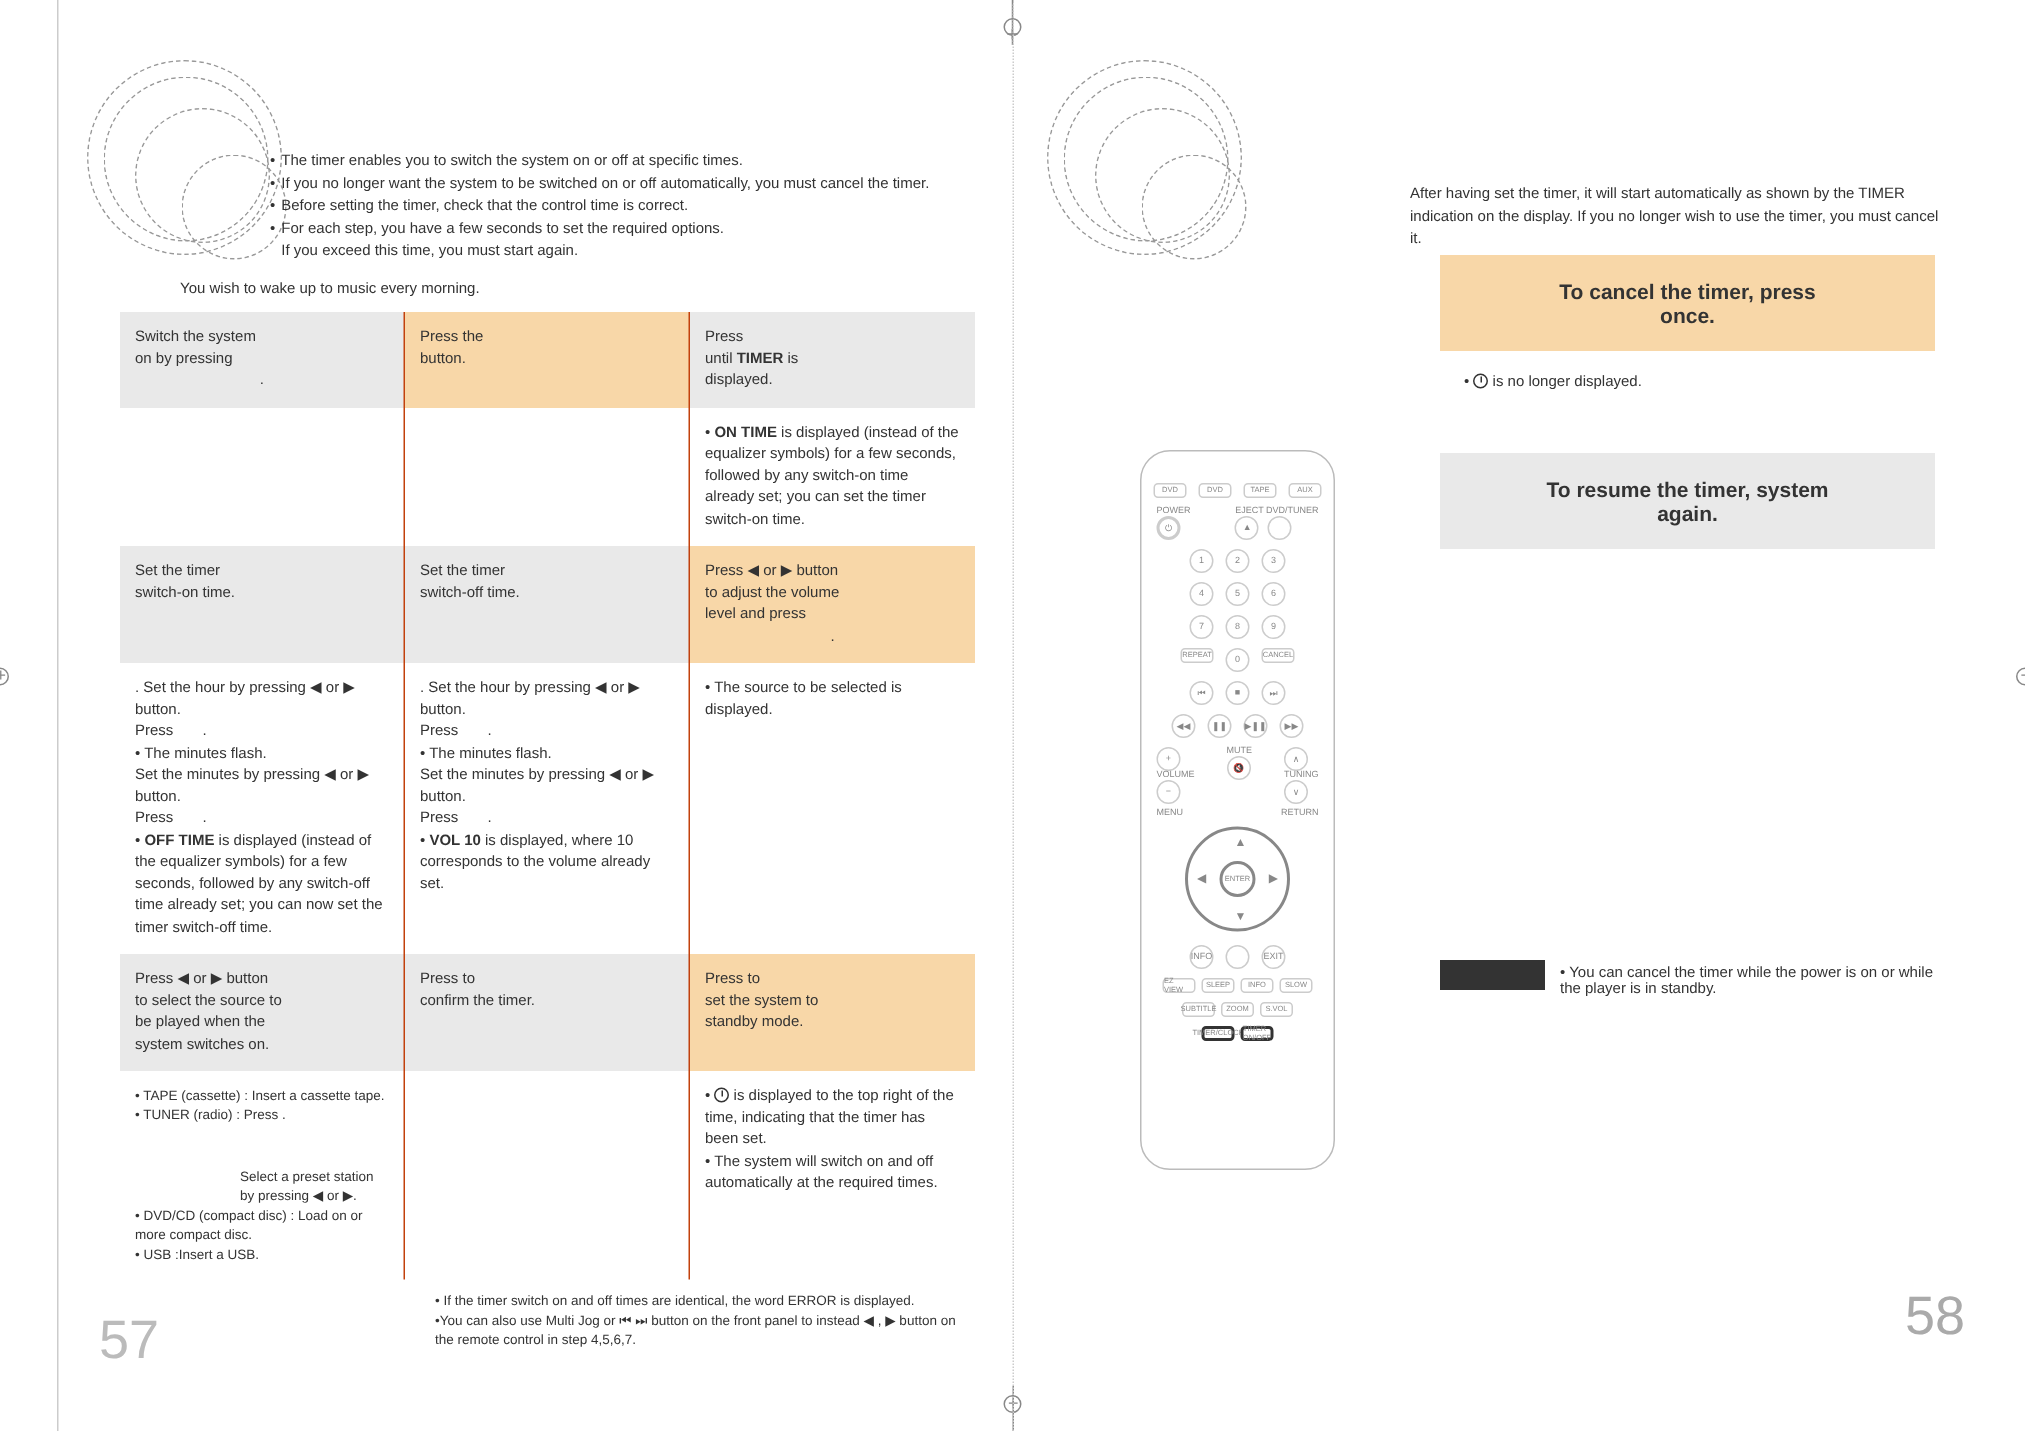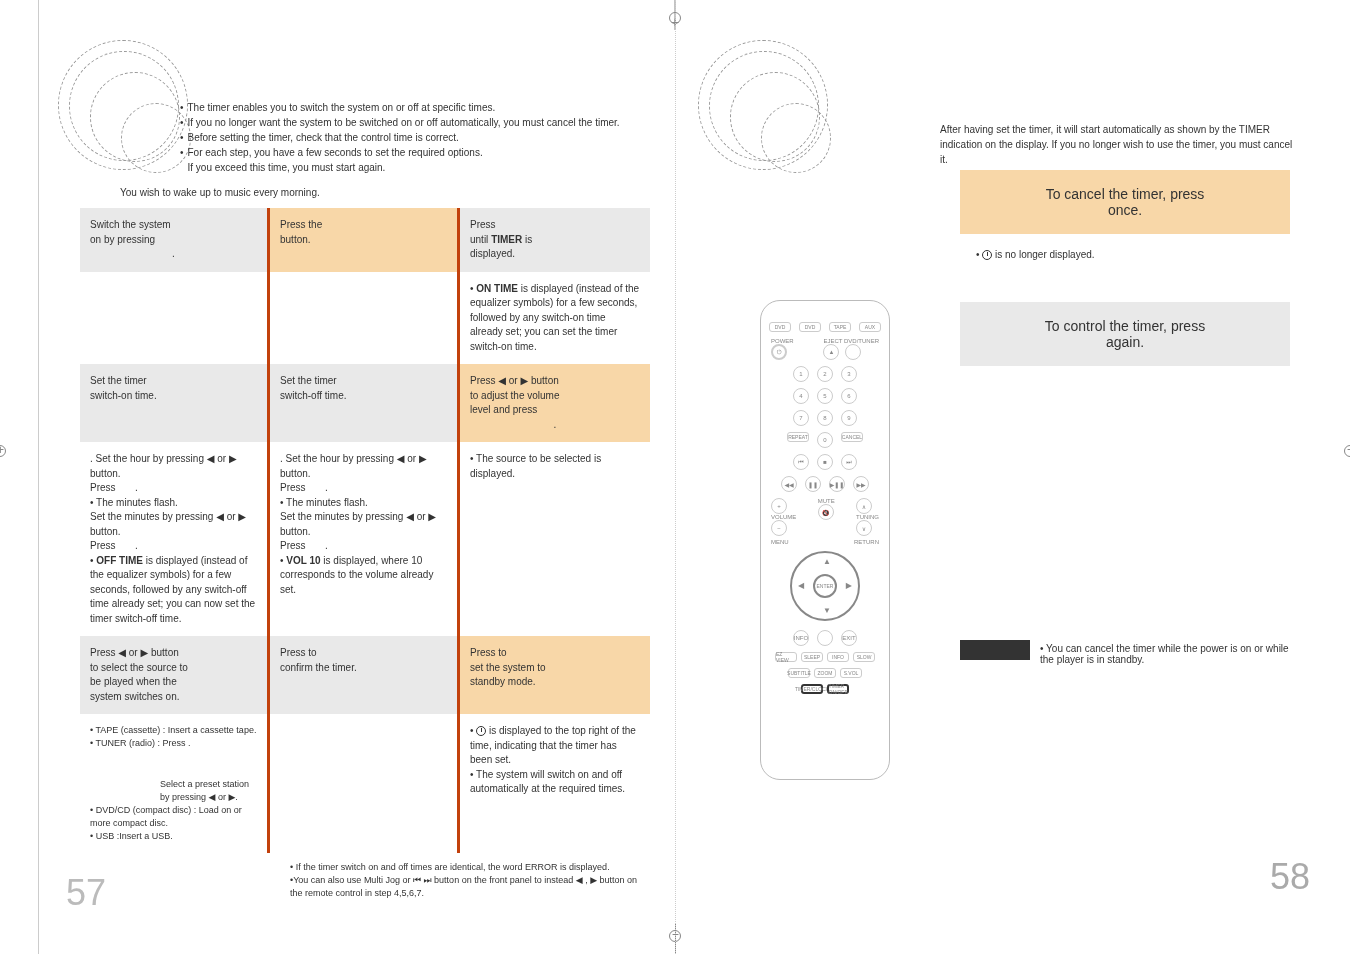--- a/index.html
+++ b/index.html
@@ -62,21 +62,21 @@
 
   .grid {
     display: grid;
     grid-template-columns: 190px 190px 190px;
     grid-auto-rows: auto;
     gap: 0;
     border-collapse: collapse;
     margin-left:20px;
   }
   .cell {
-    border-right:3px solid #c2410c;
+    border-right:1px solid #c2410c;
     padding:10px 10px;
     font-size:10px;
     color:#333;
     line-height:1.45;
   }
   .cell:nth-child(3n) { border-right:none; }
   .row-head { background:#e9e9e9; }
   .highlight { background:#f8d7a8 !important; }
   .bold { font-weight:bold; }
 
@@ -96,21 +96,21 @@
   .dpad { width:70px; height:70px; border:2px solid #888; border-radius:50%; position:relative; margin:6px 0;}
   .dpad .c { position:absolute; width:24px; height:24px; border:2px solid #888; border-radius:50%; left:21px; top:21px; display:flex; align-items:center; justify-content:center; font-size:5px;}
   .dpad .arrU { position:absolute; top:4px; left:31px; font-size:8px;}
   .dpad .arrD { position:absolute; bottom:4px; left:31px; font-size:8px;}
   .dpad .arrL { position:absolute; left:6px; top:28px; font-size:8px;}
   .dpad .arrR { position:absolute; right:6px; top:28px; font-size:8px;}
   .remote-empty { height:36px; }
 
   .right-intro { font-size:10px; color:#333; line-height:1.5; margin-left:240px; margin-top:22px;}
 
-  .cancel-box { background:#e9e9e9; padding:16px 20px; text-align:center; font-size:14px; color:#333; margin-bottom:2px;}
+  .cancel-box { background:#e9e9e9; padding:16px 20px; text-align:center; font-size:14px; color:#333; margin-bottom:2px;font-weight:bold;}
   .cancel-box.hi { background:#f8d7a8; }
   .sub-box { font-size:10px; color:#333; padding:12px 16px; border-top:1px solid #fff;}
   .clock { display:inline-block; width:10px; height:10px; border:1px solid #333; border-radius:50%; position:relative; vertical-align:middle;}
   .clock::after { content:""; position:absolute; left:4px; top:1px; width:1px; height:4px; background:#333;}
   .right-col { position:absolute; left:260px; top:70px; width:330px; }
 
   .note-band { position:absolute; left:260px; top:540px; width:70px; height:20px; border:2px solid #333; background:#333;}
   .note-text { position:absolute; left:340px; top:543px; font-size:10px; color:#333;}
 
   .footnote { font-size:9px; color:#333; line-height:1.4; margin-top:8px; margin-left:230px;}
@@ -383,21 +383,21 @@
       <div>To cancel the timer, press</div>
       <div>once.</div>
     </div>
     <div class="sub-box">
       • <span class="clock"></span> <span>is no longer displayed.</span>
     </div>
 
     <div style="height:30px;"></div>
 
     <div class="cancel-box">
-      <div>To control the timer, press</div>
+      <div>To resume the timer, system</div>
       <div>again.</div>
     </div>
   </div>
 
   <div class="note-band"></div>
   <div class="note-text">• <span>You can cancel the timer while the power is on or while the player is in standby.</span></div>
 </div>
 
 <div class="pagenum-right">58</div>
 

